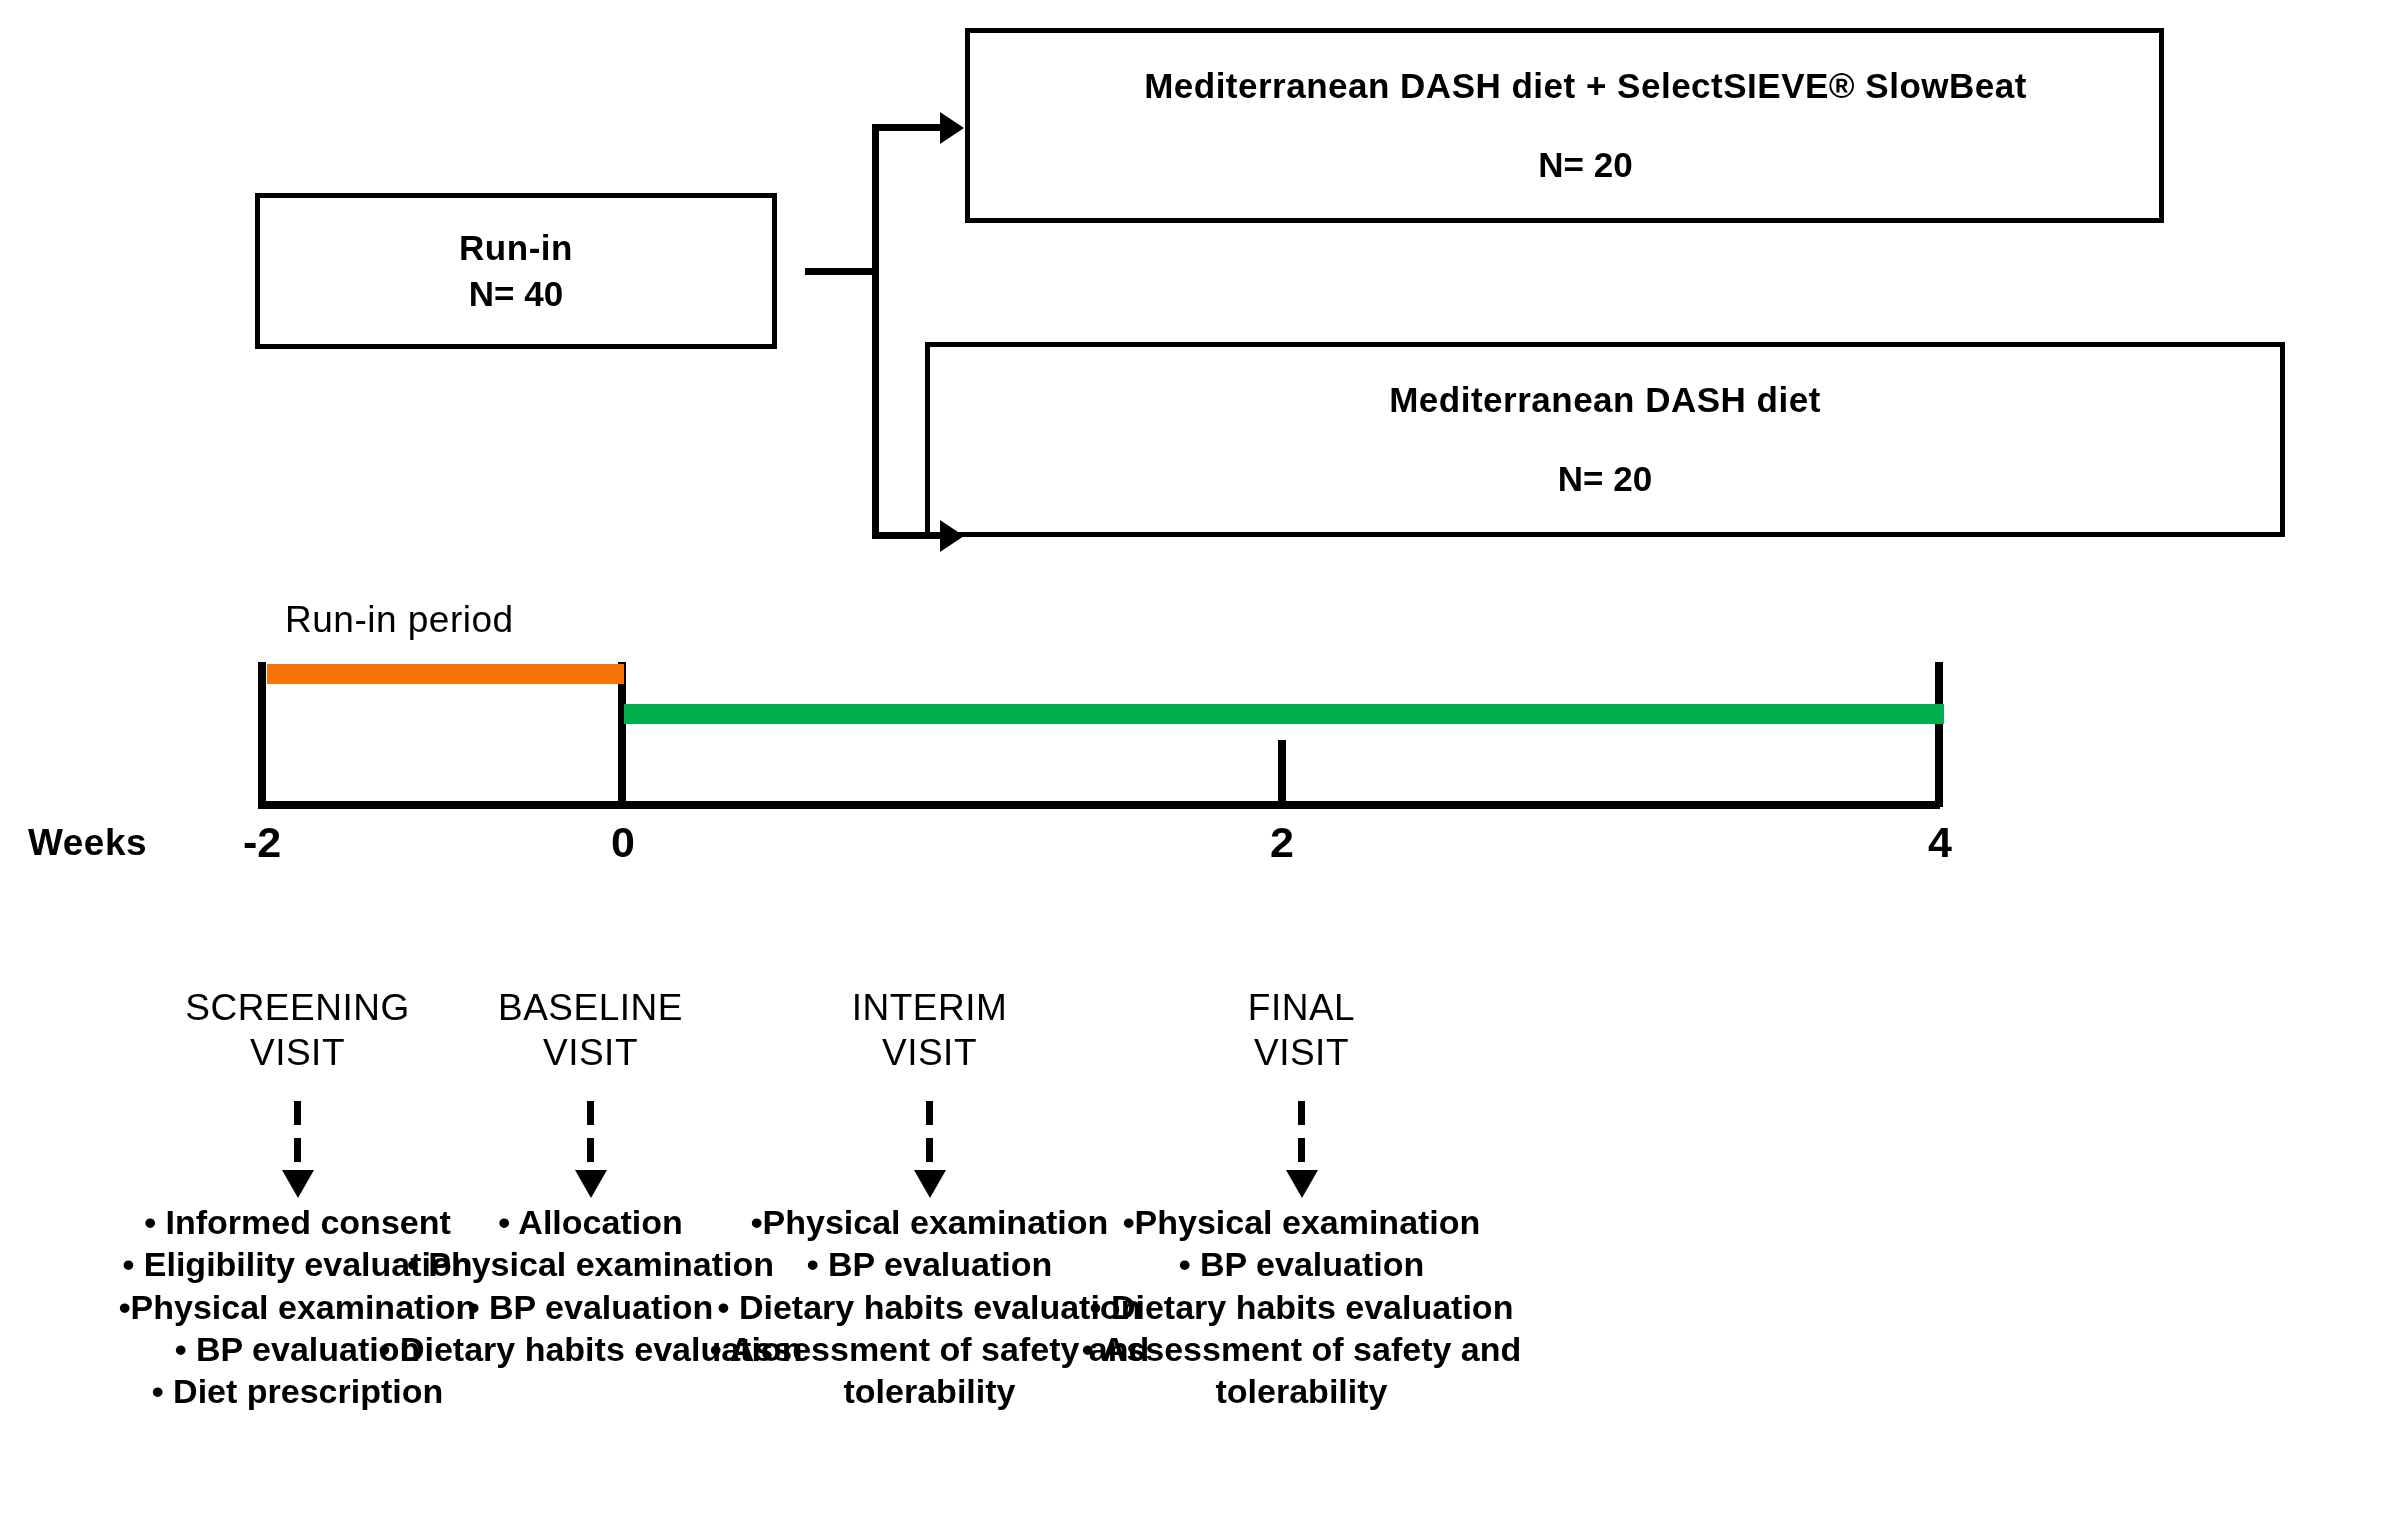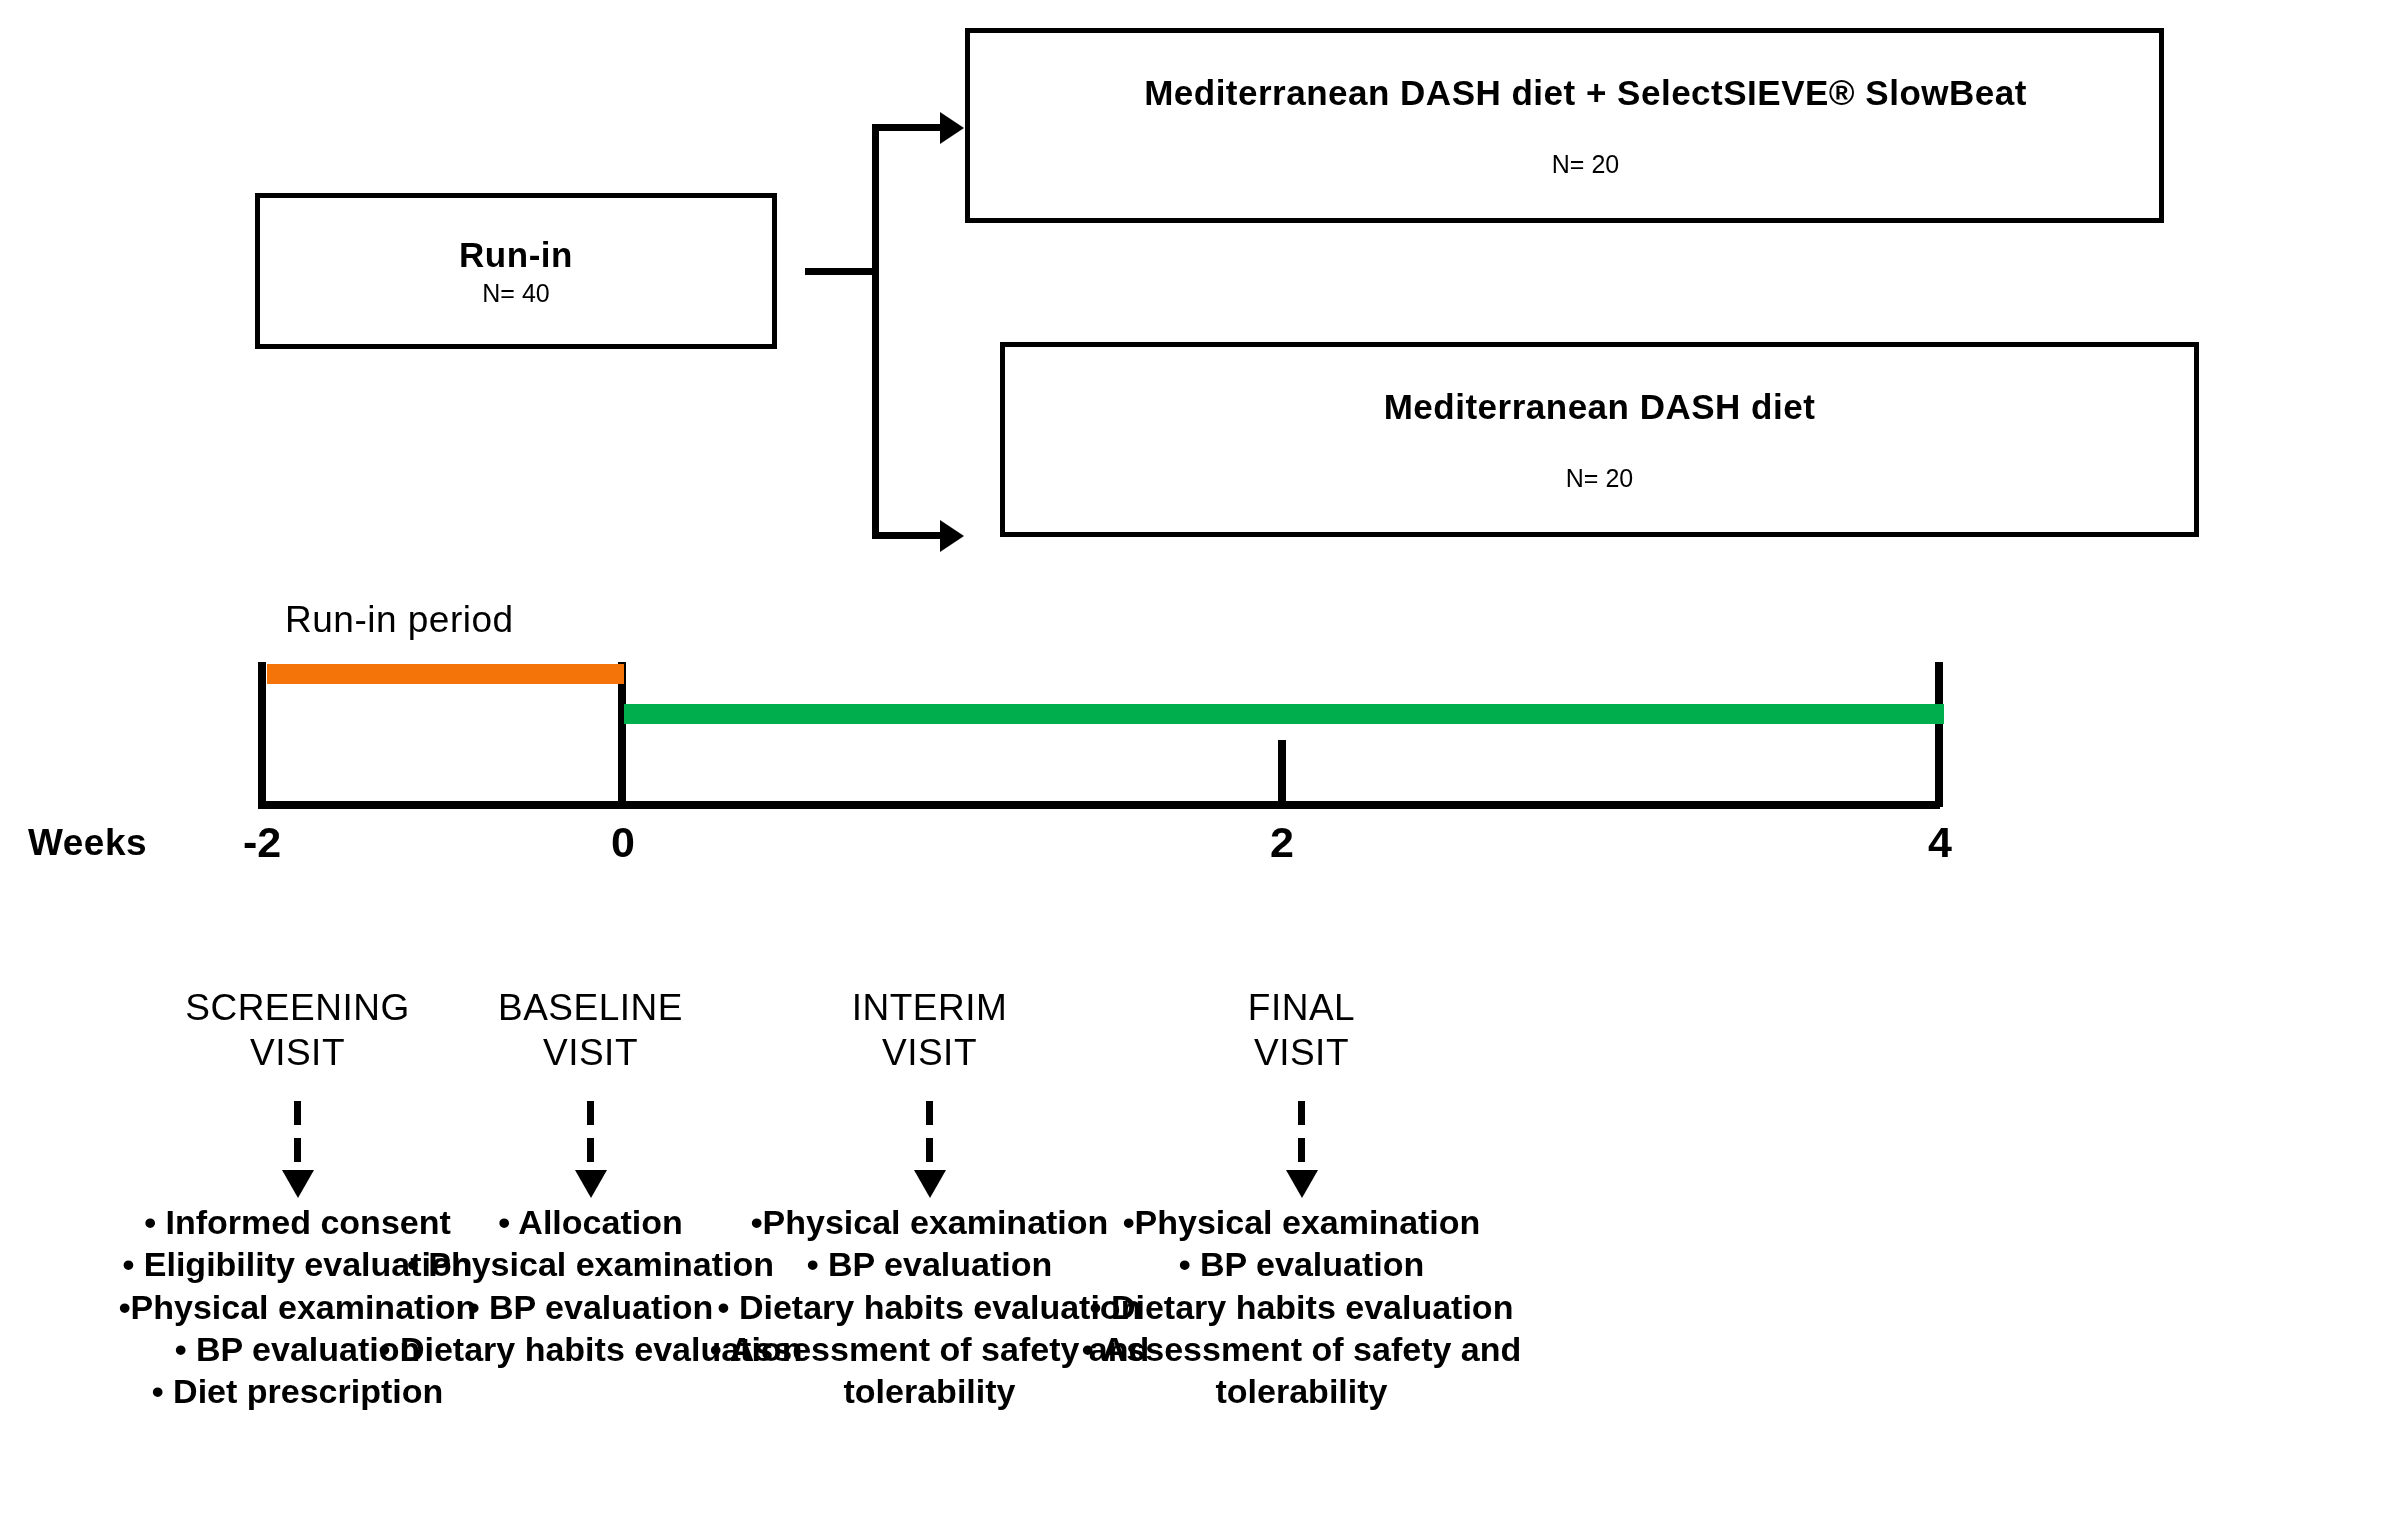--- a/index.html
+++ b/index.html
@@ -32,33 +32,33 @@
     justify-content: center;
     text-align: center;
   }
   .flow-box .line1 {
     font-size: 35px;
     font-weight: bold;
     letter-spacing: 0.5px;
     line-height: 1.25;
   }
   .flow-box .line2 {
-    font-size: 25px;
-    font-weight: normal;
+    font-size: 35px;
+    font-weight: bold;
     line-height: 1.25;
   }
 
   #box-runin { left: 255px; top: 193px; width: 522px; height: 156px; }
   #box-runin .line1 { margin-bottom: 1.9px; }
   #box-runin .line2 { margin-top: 0px; }
 
   #box-arm1 { left: 965px; top: 28px; width: 1199px; height: 195px; padding-left: 42px; }
   #box-arm1 .line1 { margin-bottom: 35px; }
 
-  #box-arm2 { left: 1000px; top: 342px; width: 1199px; height: 195px; }
+  #box-arm2 { left: 925px; top: 342px; width: 1360px; height: 195px; }
   #box-arm2 .line1 { margin-bottom: 35px; }
 
   
   .conn {
     position: absolute;
     background: #000000;
   }
   .arrowhead {
     position: absolute;
     width: 0;

